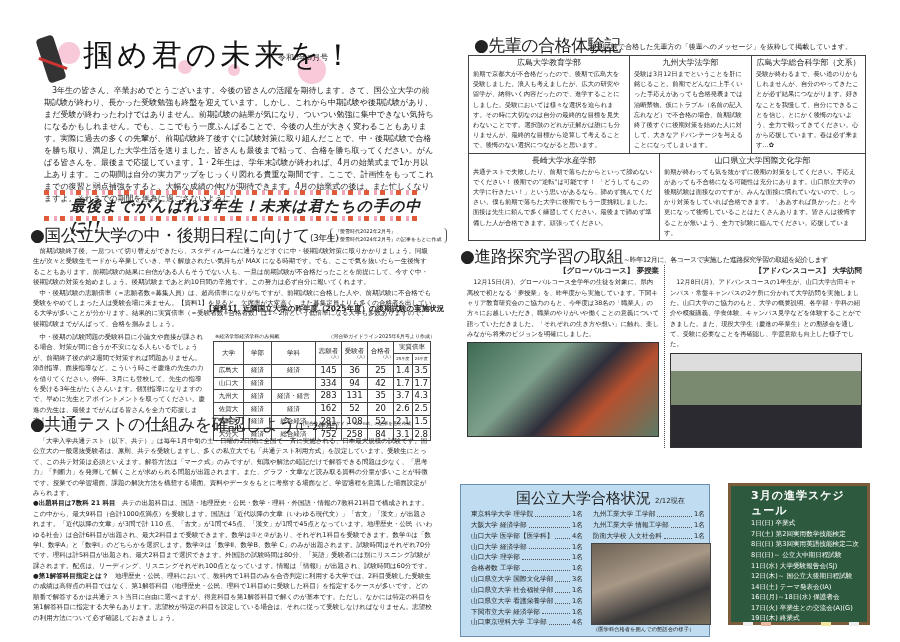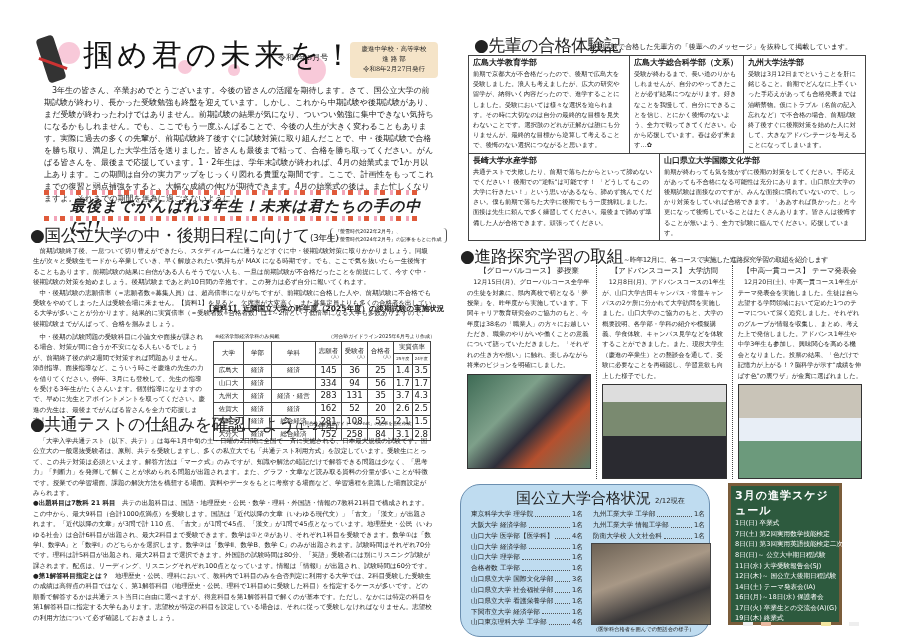--- a/index.html
+++ b/index.html
@@ -30,59 +30,54 @@
 table.t1 th{font-weight:normal;font-size:6.5px}
 table.t1 td.num{font-size:8.5px}
 table.t1 th .u{display:block;font-size:4px;text-align:right;line-height:1}
 .bold{font-weight:bold}
 
 .ex-table{position:absolute;left:18px;top:55px;width:398px;border:1px solid #444}
 .ex-row{display:flex}
 .ex-row+.ex-row{border-top:1px solid #444}
 .ex-cell{padding:1px 4px 2px}
 .ex-cell+.ex-cell{border-left:1px solid #444}
-.ex-cell h4{font-size:8px;font-weight:bold;margin-bottom:1px}
+.ex-cell h4{font-size:8px;text-align:center;font-weight:normal;margin-bottom:1px}
 .ex-cell p{font-size:6.3px;line-height:1.62}
 .cols3{position:absolute;left:12px;top:265px;width:405px;display:flex}
 .c3{flex:1;padding:0 5px;font-size:6.3px;line-height:1.65}
 .c3+.c3{border-left:1px dotted #444}
-.c3 h4{font-size:7.4px;text-align:center;font-weight:normal}
+.c3 h4{font-size:7.4px;text-align:right;font-weight:bold}
 .c3 p{text-indent:1em}
 .photo{height:95px;margin-top:3px;border:1px solid #333;position:relative;overflow:hidden}
-.res-box{position:absolute;left:10px;top:484px;width:250px;height:153px;background:#bfdcf0;border:1px solid #6b8fb0;border-radius:20px}
+.res-box{position:absolute;left:10px;top:484px;width:250px;height:153px;background:#bfdcf0;border:1px solid #6b8fb0;border-radius:0}
 .res-title{position:absolute;left:55px;top:3px;font-size:15px;white-space:nowrap}
 .res-title small{font-size:7px;margin-left:4px}
 .res-list{position:absolute;font-size:6.7px;line-height:1.62;width:112px}
 .res-list div{display:flex;justify-content:space-between;white-space:nowrap}
 .res-list .dots{flex:1;border-bottom:1px dotted #555;margin:0 2px 3px}
 .res-photo{position:absolute;left:130px;top:58px;width:120px;height:82px;background:linear-gradient(160deg,#6d6255,#a89886 40%,#3c3a3b 70%,#7c715f);border:1px solid #444}
 .res-cap{position:absolute;left:132px;top:141px;font-size:5.3px;white-space:nowrap}
-.board{position:absolute;left:278px;top:483px;width:114px;height:142px;background:#2d5a3e;border:3px solid #7a5c3a;color:#fff;padding:2px 4px}
+.board{position:absolute;left:278px;top:483px;width:142px;height:142px;background:#2d5a3e;border:3px solid #7a5c3a;color:#fff;padding:2px 20px}
 .board h4{font-size:11px;font-weight:bold;letter-spacing:1px}
 .board div{font-size:6.6px;line-height:1.6;white-space:nowrap}
 .chalk{position:absolute;bottom:-4px;height:4px;width:10px;background:#eee}
 </style>
 </head>
 <body>
 
 <div id="left" class="col">
   <div class="masthead">
     <div class="blossom" style="left:30px;top:10px;width:22px;height:22px"></div>
     <div class="blossom" style="left:150px;top:28px;width:14px;height:14px"></div>
     <div class="blossom" style="left:270px;top:24px;width:28px;height:28px"></div>
     <div class="blossom" style="left:200px;top:32px;width:12px;height:12px"></div>
     <div class="scroll"></div>
     <div class="ribbon"></div>
     <div class="title">掴め君の未来を！</div>
     <div class="issue">令和8年3月号</div>
-    <div class="pubbox">
-      <div>慶進中学校・高等学校</div>
-      <div>進 路 部</div>
-      <div>令和8年2月27日発行</div>
-    </div>
   </div>
 
   <div class="intro">3年生の皆さん、卒業おめでとうございます。今後の皆さんの活躍を期待します。さて、国公立大学の前期試験が終わり、長かった受験勉強も終盤を迎えています。しかし、これから中期試験や後期試験があり、まだ受験が終わったわけではありません。前期試験の結果が気になり、ついつい勉強に集中できない気持ちになるかもしれません。でも、ここでもう一度ふんばることで、今後の人生が大きく変わることもあります。実際に過去の多くの先輩が、前期試験終了後すぐに試験対策に取り組んだことで、中・後期試験で合格を勝ち取り、満足した大学生活を送りました。皆さんも最後まで粘って、合格を勝ち取ってください。がんばる皆さんを、最後まで応援しています。1・2年生は、学年末試験が終われば、4月の始業式まで1か月以上あります。この期間は自分の実力アップをじっくり図れる貴重な期間です。ここで、計画性をもってこれまでの復習と弱点補強をすると、大幅な成績の伸びが期待できます。4月の始業式の後は、また忙しくなりますよ。それまでの期間を無為に過ごさないように！</div>
   <div class="deco" style="top:190px"></div>
   <div class="slogan">最後までがんばれ3年生！未来は君たちの手の中に!!</div>
   <div class="deco" style="top:216px"></div>
 
   <div class="h2" style="left:30px;top:224px">
     <span>●国公立大学の中・後期日程に向けて</span><small>(3年生)</small>
   </div>
@@ -128,21 +123,21 @@
           <td class="num">25</td>
           <td class="num">1.4</td>
           <td class="num">3.5</td>
         </tr>
       <tr>
           <td>山口大</td>
           <td>経済</td>
           <td></td>
           <td class="num">334</td>
           <td class="num">94</td>
-          <td class="num">56</td>
+          <td class="num">42</td>
           <td class="num">1.7</td>
           <td class="num">1.7</td>
         </tr>
       <tr>
           <td>九州大</td>
           <td>経済</td>
           <td>経済・経営</td>
           <td class="num">283</td>
           <td class="num">131</td>
           <td class="num">35</td>
@@ -199,27 +194,27 @@
   </div>
   <div class="p" style="left:140px;top:42px;font-size:7px;white-space:nowrap">
     <span style="text-decoration:underline">後期試験</span><span>で合格した先輩方の「後輩へのメッセージ」を抜粋して掲載しています。</span>
   </div>
   <div class="ex-table">
     <div class="ex-row">
       <div class="ex-cell" style="width:160px">
           <h4>広島大学教育学部</h4>
           <p>前期で京都大が不合格だったので、後期で広島大を受験しました。浪人も考えましたが、広大の研究や留学が、納得いく内容だったので、進学することにしました。受験においては様々な選択を迫られます。その時に大切なのは自分の最終的な目標を見失わないことです。選択肢のどれが正解かは誰にも分りませんが、最終的な目標から逆算して考えることで、後悔のない選択につながると思います。</p>
         </div>
+      <div class="ex-cell" style="width:122px">
+          <h4>九州大学法学部</h4>
+          <p>受験は3月12日までということを肝に銘じること。前期でどんなに上手くいった手応えがあっても合格発表までは油断禁物。仮にトラブル（名前の記入忘れなど）で不合格の場合、前期試験終了後すぐに後期対策を始めた人に対して、大きなアドバンテージを与えることになってしまいます。</p>
+        </div>
       <div class="ex-cell" style="flex:1">
           <h4>広島大学総合科学部（文系）</h4>
           <p>受験が終わるまで、長い道のりかもしれませんが、自分のやってきたことが必ず結果につながります。好きなことを我慢して、自分にできることを信じ、とにかく後悔のないよう、全力で戦ってきてください。心から応援しています。春は必ず来ます…✿</p>
-        </div>
-      <div class="ex-cell" style="width:122px">
-          <h4>九州大学法学部</h4>
-          <p>受験は3月12日までということを肝に銘じること。前期でどんなに上手くいった手応えがあっても合格発表までは油断禁物。仮にトラブル（名前の記入忘れなど）で不合格の場合、前期試験終了後すぐに後期対策を始めた人に対して、大きなアドバンテージを与えることになってしまいます。</p>
         </div>
     </div>
     <div class="ex-row">
       <div class="ex-cell" style="width:190px">
           <h4>長崎大学水産学部</h4>
           <p>共通テストで失敗したり、前期で落ちたからといって諦めないでください！ 後期での"逆転"は可能です！ 「どうしてもこの大学に行きたい！」という思いがあるなら、諦めず挑んでください。僕も前期で落ちた大学に後期でもう一度挑戦しました。面接は先生に頼んで多く練習してください。最後まで諦めず準備した人が合格できます。頑張ってください。</p>
         </div>
       <div class="ex-cell" style="flex:1">
           <h4>山口県立大学国際文化学部</h4>
           <p>前期が終わっても気を抜かずに後期の対策をしてください。手応えがあっても不合格になる可能性は充分にあります。山口県立大学の後期試験は面接なのですが、みんな面接に慣れていないので、しっかり対策をしていれば合格できます。「ああすれば良かった」と今更になって後悔していることはたくさんあります。皆さんは後悔することが無いよう、全力で試験に臨んでください。応援しています。</p>
@@ -233,25 +228,20 @@
   <div class="cols3">
     <div class="c3">
       <h4>【グローバルコース】 夢授業</h4>
       <p>12月15日(月)、グローバルコース全学年の生徒を対象に、県内高校で初となる「夢授業」を、昨年度から実施しています。下関キャリア教育研究会のご協力のもと、今年度は38名の「職業人」の方々にお越しいただき、職業のやりがいや働くことの意義について語っていただきました。「それぞれの生き方や想い」に触れ、楽しみながら将来のビジョンを明確にしました。</p>
       <div class="photo" style="background:linear-gradient(135deg,#3e6b55,#7ea08a 35%,#2e2e3a 55%,#b5502e 70%,#5c7a66)"></div>
     </div>
     <div class="c3">
       <h4>【アドバンスコース】 大学訪問</h4>
       <p>12月8日(月)、アドバンスコースの1年生が、山口大学吉田キャンパス・常盤キャンパスの2ケ所に分かれて大学訪問を実施しました。山口大学のご協力のもと、大学の概要説明、各学部・学科の紹介や模擬講義、学食体験、キャンパス見学などを体験することができました。また、現役大学生（慶進の卒業生）との懇談会を通して、受験に必要なことを再確認し、学習意欲も向上した様子でした。</p>
       <div class="photo" style="background:linear-gradient(180deg,#ddd 0 18%,#7a8a70 18% 55%,#2a2a30 55%)"></div>
-    </div>
-    <div class="c3">
-      <h4>【中高一貫コース】 テーマ発表会</h4>
-      <p>12月20日(土)、中高一貫コース1年生がテーマ発表会を実施しました。生徒は自ら志望する学問領域において定めた1つのテーマについて深く追究しました。それぞれのグループが情報を収集し、まとめ、考えた上で発信しました。アドバンス1年生や中学3年生も参加し、興味関心を高める機会となりました。投票の結果、「色だけで記憶力が上がる！？脳科学が示す"成績を伸ばす色"の裏ワザ」が金賞に選ばれました。</p>
-      <div class="photo" style="background:linear-gradient(180deg,#c9c4b8 0 35%,#e8eef6 35% 60%,#6c9a7c 60%)"></div>
     </div>
   </div>
 
   <div class="res-box">
     <div class="res-title"><span>国公立大学合格状況</span><small>2/12現在</small></div>
     <div class="res-list" style="left:10px;top:24px">
       <div>
           <span>東京科学大学 理学院</span>
           <span class="dots"></span>
           <span>1名</span>

